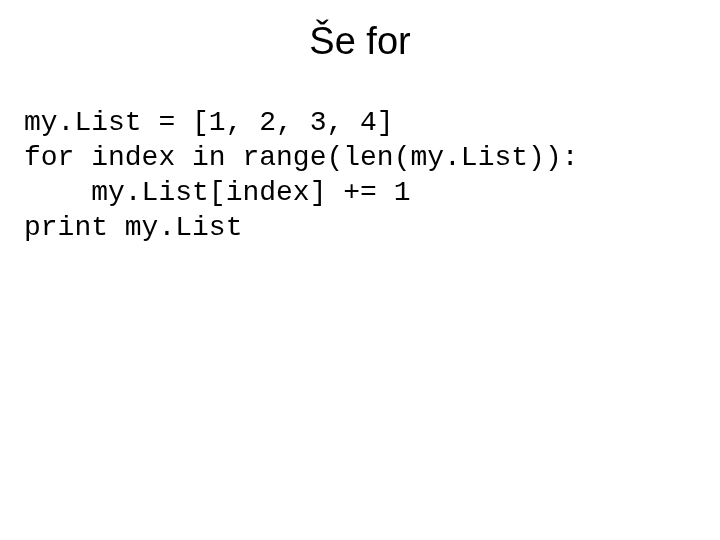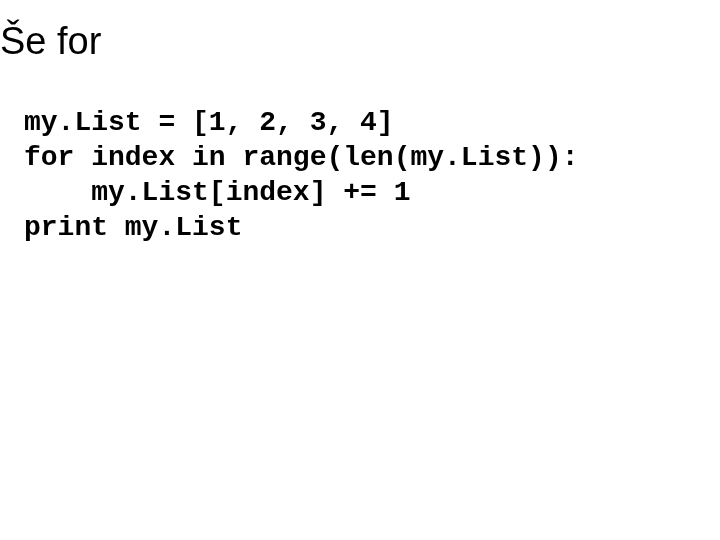--- a/index.html
+++ b/index.html
@@ -14,31 +14,31 @@
       font-family: Arial, Helvetica, sans-serif;
       color: #000000;
       position: relative;
     }
     .slide {
       width: 100%;
       height: 100%;
       padding-top: 20px;
     }
     .title {
+      text-align: center;
       font-size: 38px;
       font-weight: normal;
       margin-bottom: 42px;
     }
     .code-block {
       padding-left: 24px;
       font-family: "Courier New", Courier, monospace;
       font-size: 28px;
       line-height: 1.25;
       white-space: pre;
-      font-weight: bold;
     }
   </style>
 </head>
 <body>
 
 <div class="slide">
   <h1 class="title">Še for</h1>
   <div class="code-block"><span>my.List = [1, 2, 3, 4]</span>
 <span>for index in range(len(my.List)):</span>
 <span>    my.List[index] += 1</span>

